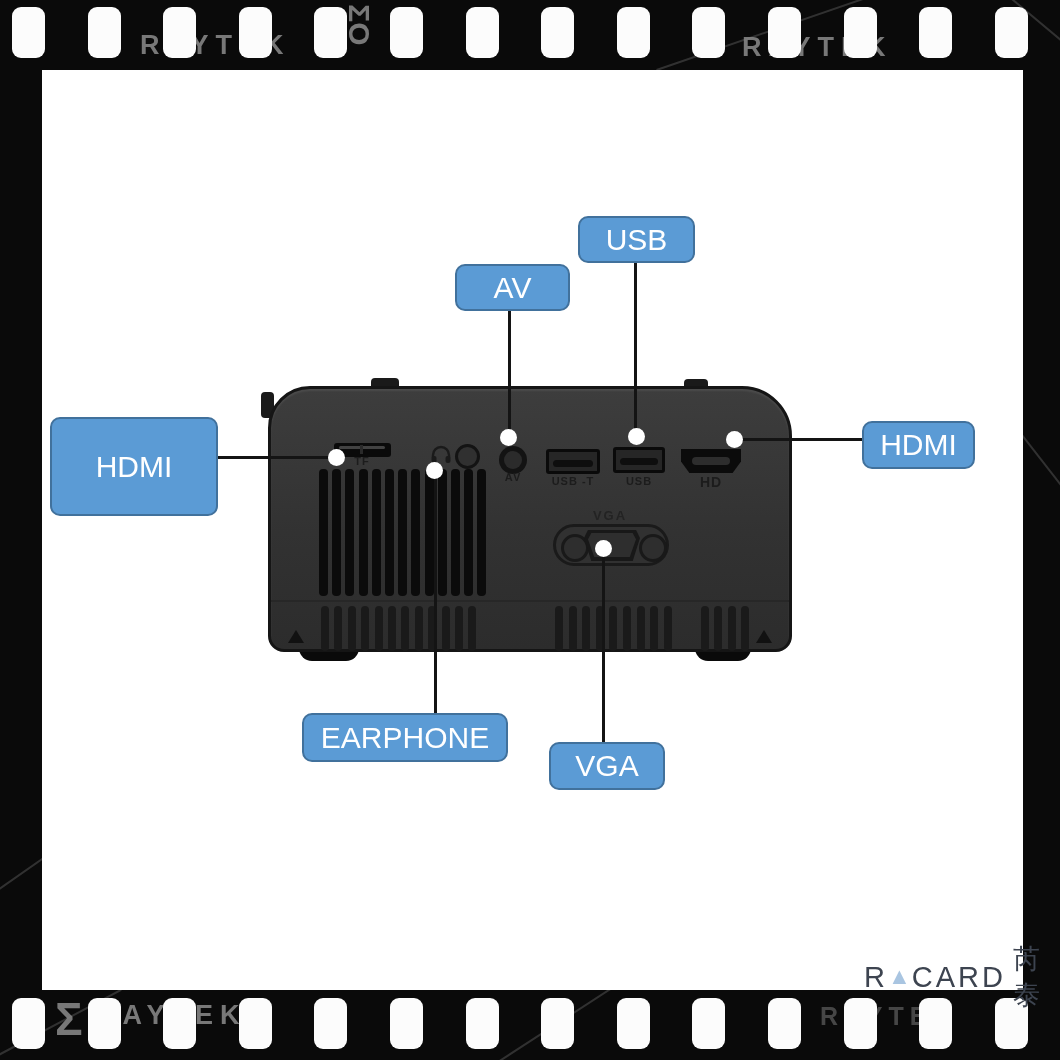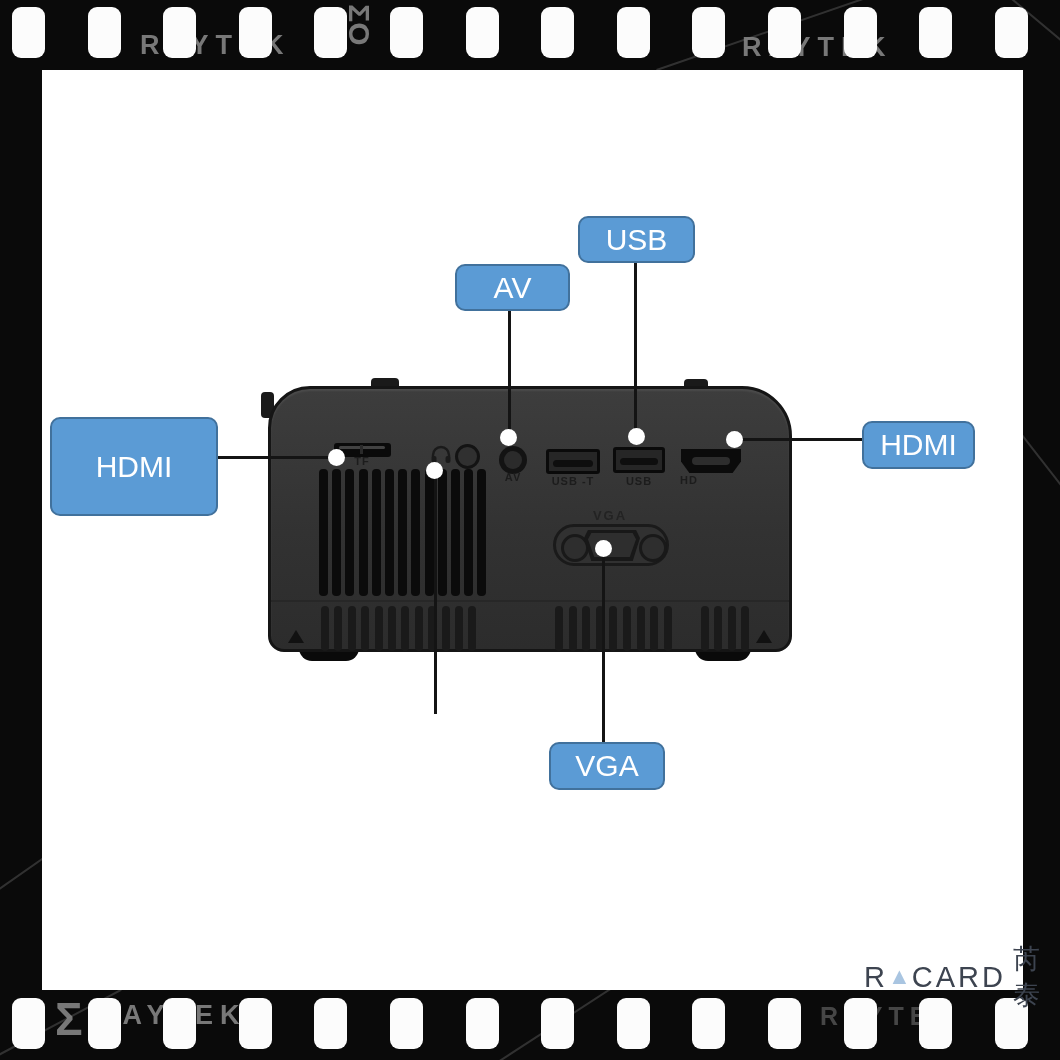--- a/index.html
+++ b/index.html
@@ -103,20 +103,23 @@
   </div>
   <div class="callout" style="left:455px;top:264px;width:115px;height:47px;">
     <span>AV</span>
   </div>
   <div class="callout" style="left:50px;top:417px;width:168px;height:99px;flex-direction:column;line-height:40px;">
     <span>HDMI</span>
   </div>
   <div class="callout" style="left:862px;top:421px;width:113px;height:48px;">
     <span>HDMI</span>
   </div>
+  <div class="callout" style="left:302px;top:713px;width:206px;height:49px;">
+    <span>EARPHONE</span>
+  </div>
   <div class="callout" style="left:549px;top:742px;width:116px;height:48px;">
     <span>VGA</span>
   </div>
 
   <div class="cline" style="left:634px;top:262px;width:3px;height:175px;"></div>
   <div class="cline" style="left:508px;top:310px;width:3px;height:128px;"></div>
   <div class="cline" style="left:217px;top:456px;width:120px;height:3px;"></div>
   <div class="cline" style="left:734px;top:438px;width:129px;height:3px;"></div>
   <div class="cline" style="left:434px;top:470px;width:3px;height:244px;"></div>
   <div class="cline" style="left:602px;top:549px;width:3px;height:194px;"></div>
@@ -152,21 +155,21 @@
 
     <div class="port" style="left:342px;top:58px;width:52px;height:26px;border:3px solid #0a0a0a;border-radius:3px;background:#262626;">
       <div style="position:absolute;left:4px;top:8px;width:38px;height:7px;background:#0e0e0e;border-radius:4px;"></div>
     </div>
     <div class="engraved" style="left:342px;top:86px;width:52px;font-size:11px;letter-spacing:1px;">USB</div>
 
     <div class="port" style="left:410px;top:60px;width:60px;height:24px;background:#0b0b0b;
          clip-path:polygon(0% 0%,100% 0%,100% 52%,86% 100%,14% 100%,0% 52%);">
       <div style="position:absolute;left:11px;top:8px;width:38px;height:8px;background:#2d2d2d;border-radius:4px;"></div>
     </div>
-    <div class="engraved" style="left:388px;top:85px;width:60px;font-size:11px;letter-spacing:1px;">HD</div>
+    <div class="engraved" style="left:410px;top:85px;width:60px;font-size:14px;letter-spacing:1px;">HD</div>
 
     <div class="engraved" style="left:309px;top:119px;width:60px;font-size:13px;letter-spacing:2px;color:#232323;">VGA</div>
     <div class="port" style="left:282px;top:135px;width:116px;height:42px;border:3px solid #1a1a1a;border-radius:21px;background:#313131;">
       <div style="position:absolute;left:5px;top:7px;width:22px;height:22px;border:3px solid #191919;border-radius:50%;background:#2e2e2e;"></div>
       <div style="position:absolute;left:83px;top:7px;width:22px;height:22px;border:3px solid #191919;border-radius:50%;background:#2e2e2e;"></div>
       <div style="position:absolute;left:28px;top:3px;width:56px;height:31px;background:#181818;
            clip-path:polygon(7% 0,93% 0,100% 26%,87% 100%,13% 100%,0 26%);">
         <div style="position:absolute;left:4px;top:3px;width:48px;height:24px;background:#2e2e2e;
              clip-path:polygon(7% 0,93% 0,100% 26%,87% 100%,13% 100%,0 26%);"></div>
       </div>

